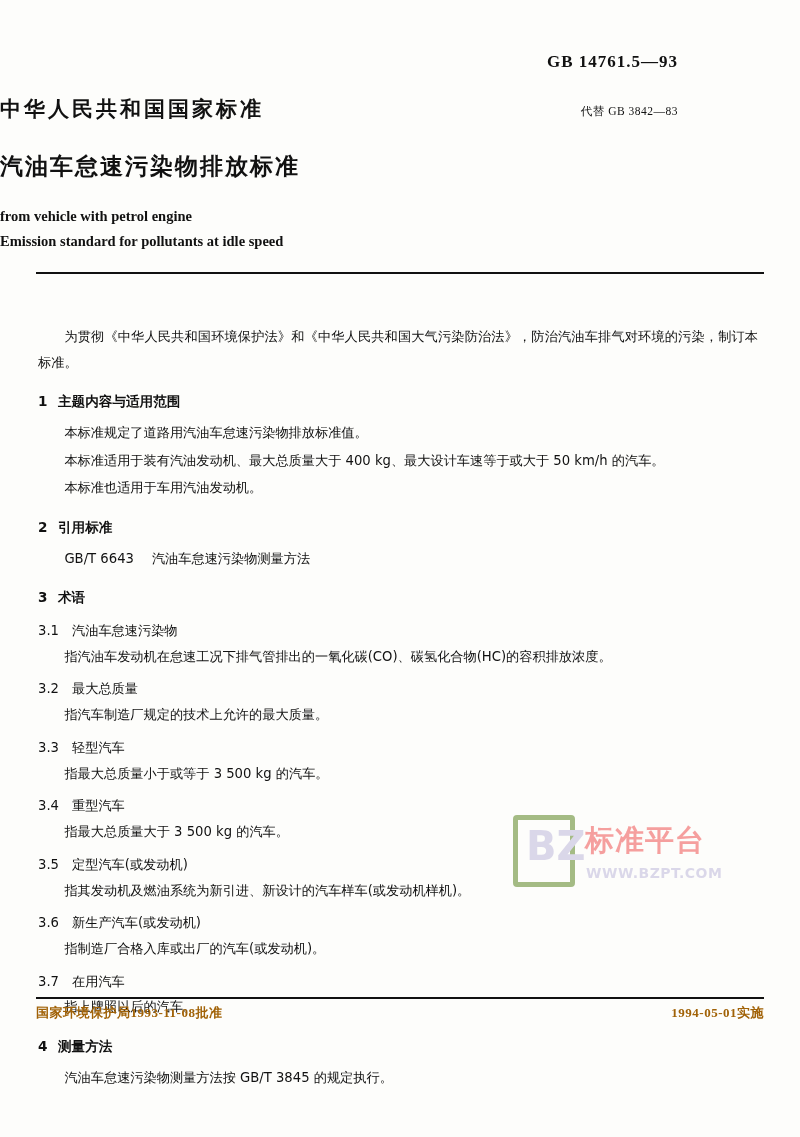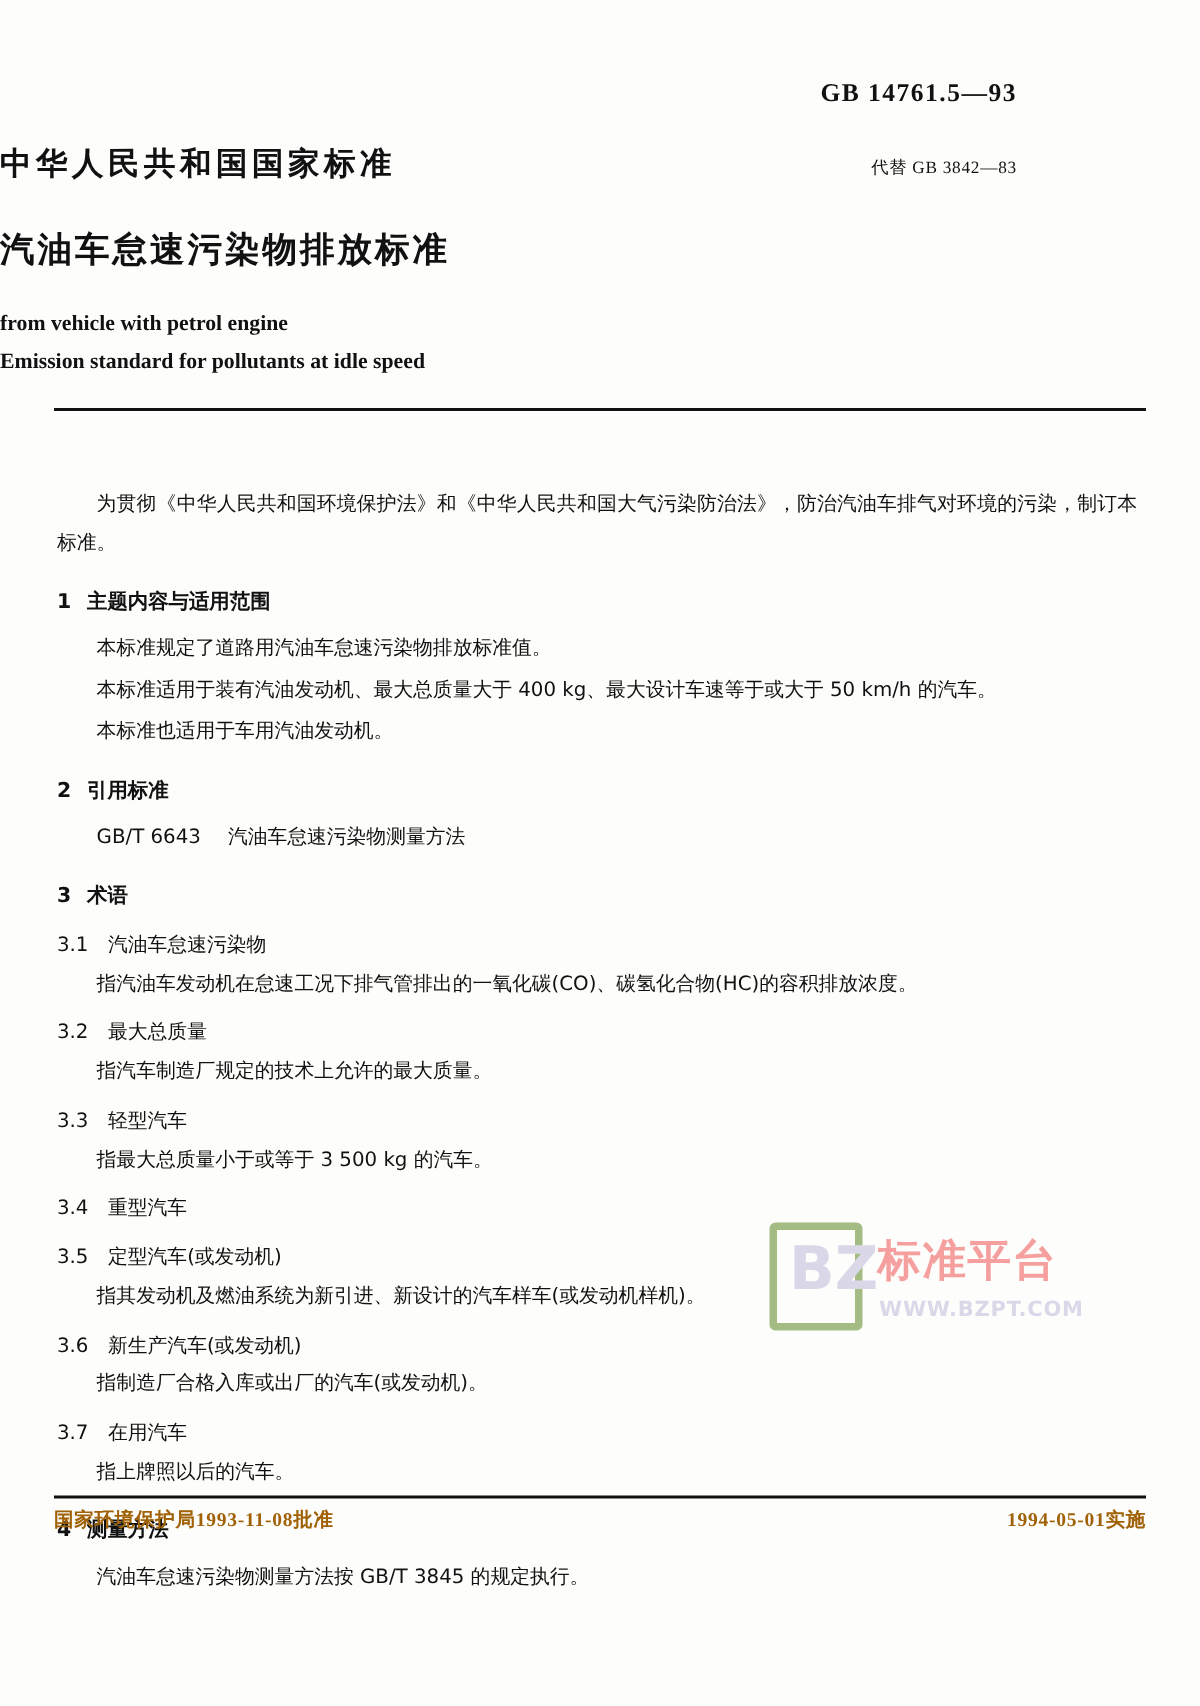--- a/index.html
+++ b/index.html
@@ -234,20 +234,21 @@
     <p class="sub">指汽车制造厂规定的技术上允许的最大质量。</p>
 
     <div class="h2">
       <span class="num">3.3</span><span>轻型汽车</span>
     </div>
     <p class="sub">指最大总质量小于或等于 3 500 kg 的汽车。</p>
 
     <div class="h2">
       <span class="num">3.4</span><span>重型汽车</span>
     </div>
+    <p class="sub">指最大总质量大于 3 500 kg 的汽车。</p>
 
     <div class="h2">
       <span class="num">3.5</span><span>定型汽车(或发动机)</span>
     </div>
     <p class="sub">指其发动机及燃油系统为新引进、新设计的汽车样车(或发动机样机)。</p>
 
     <div class="h2">
       <span class="num">3.6</span><span>新生产汽车(或发动机)</span>
     </div>
     <p class="sub">指制造厂合格入库或出厂的汽车(或发动机)。</p>

